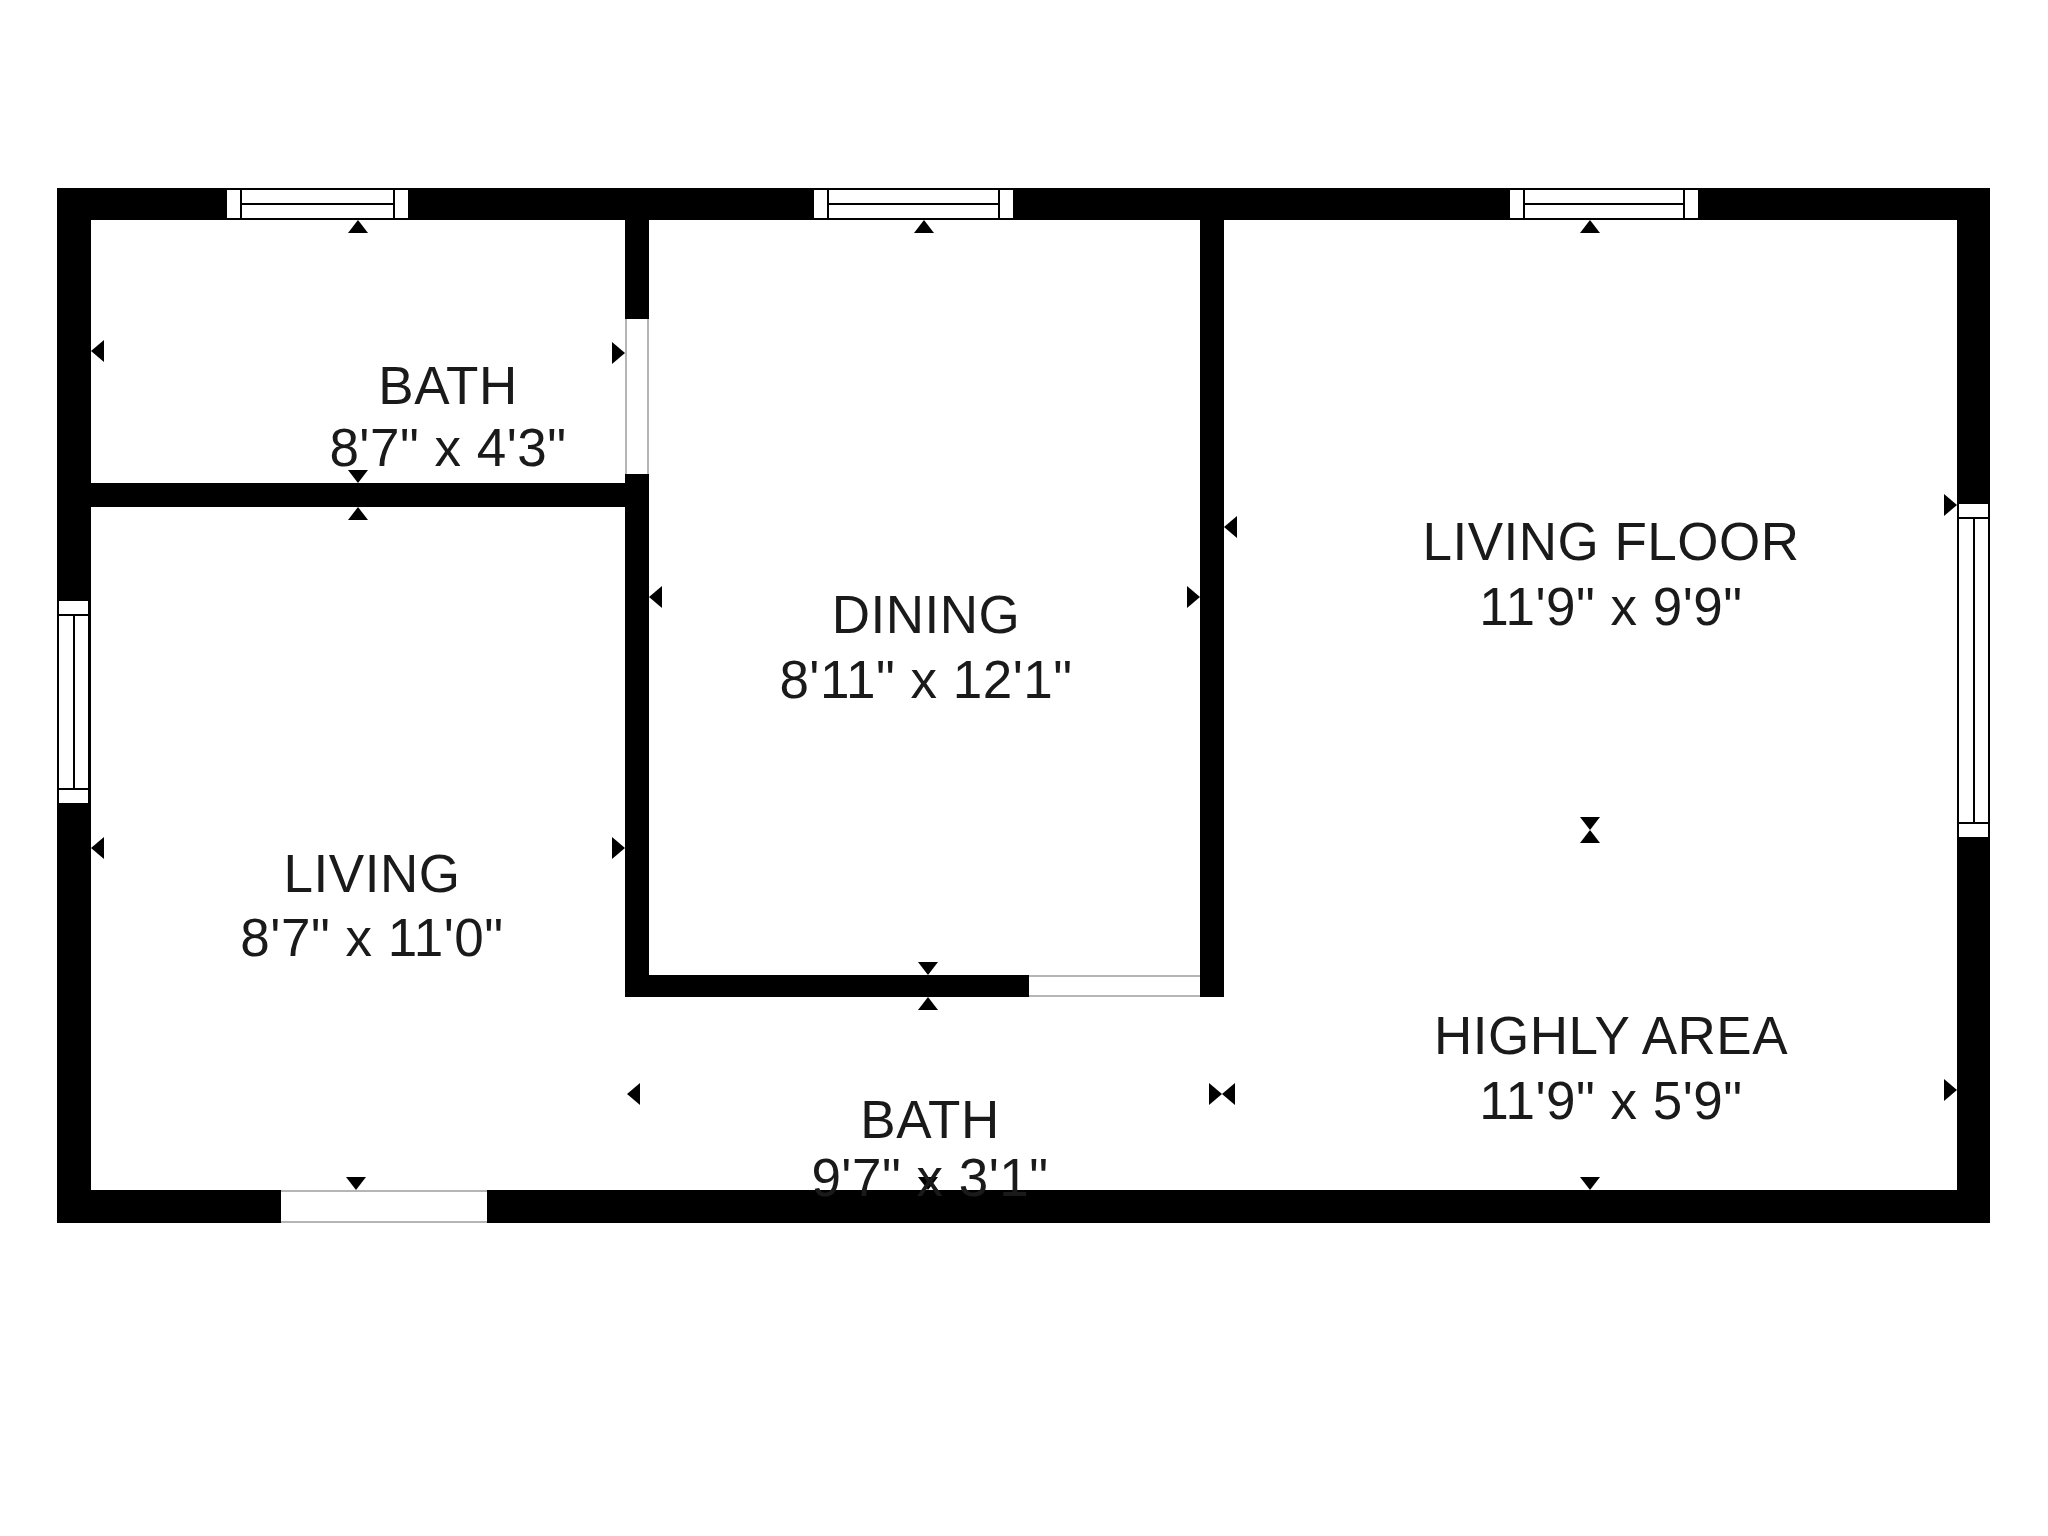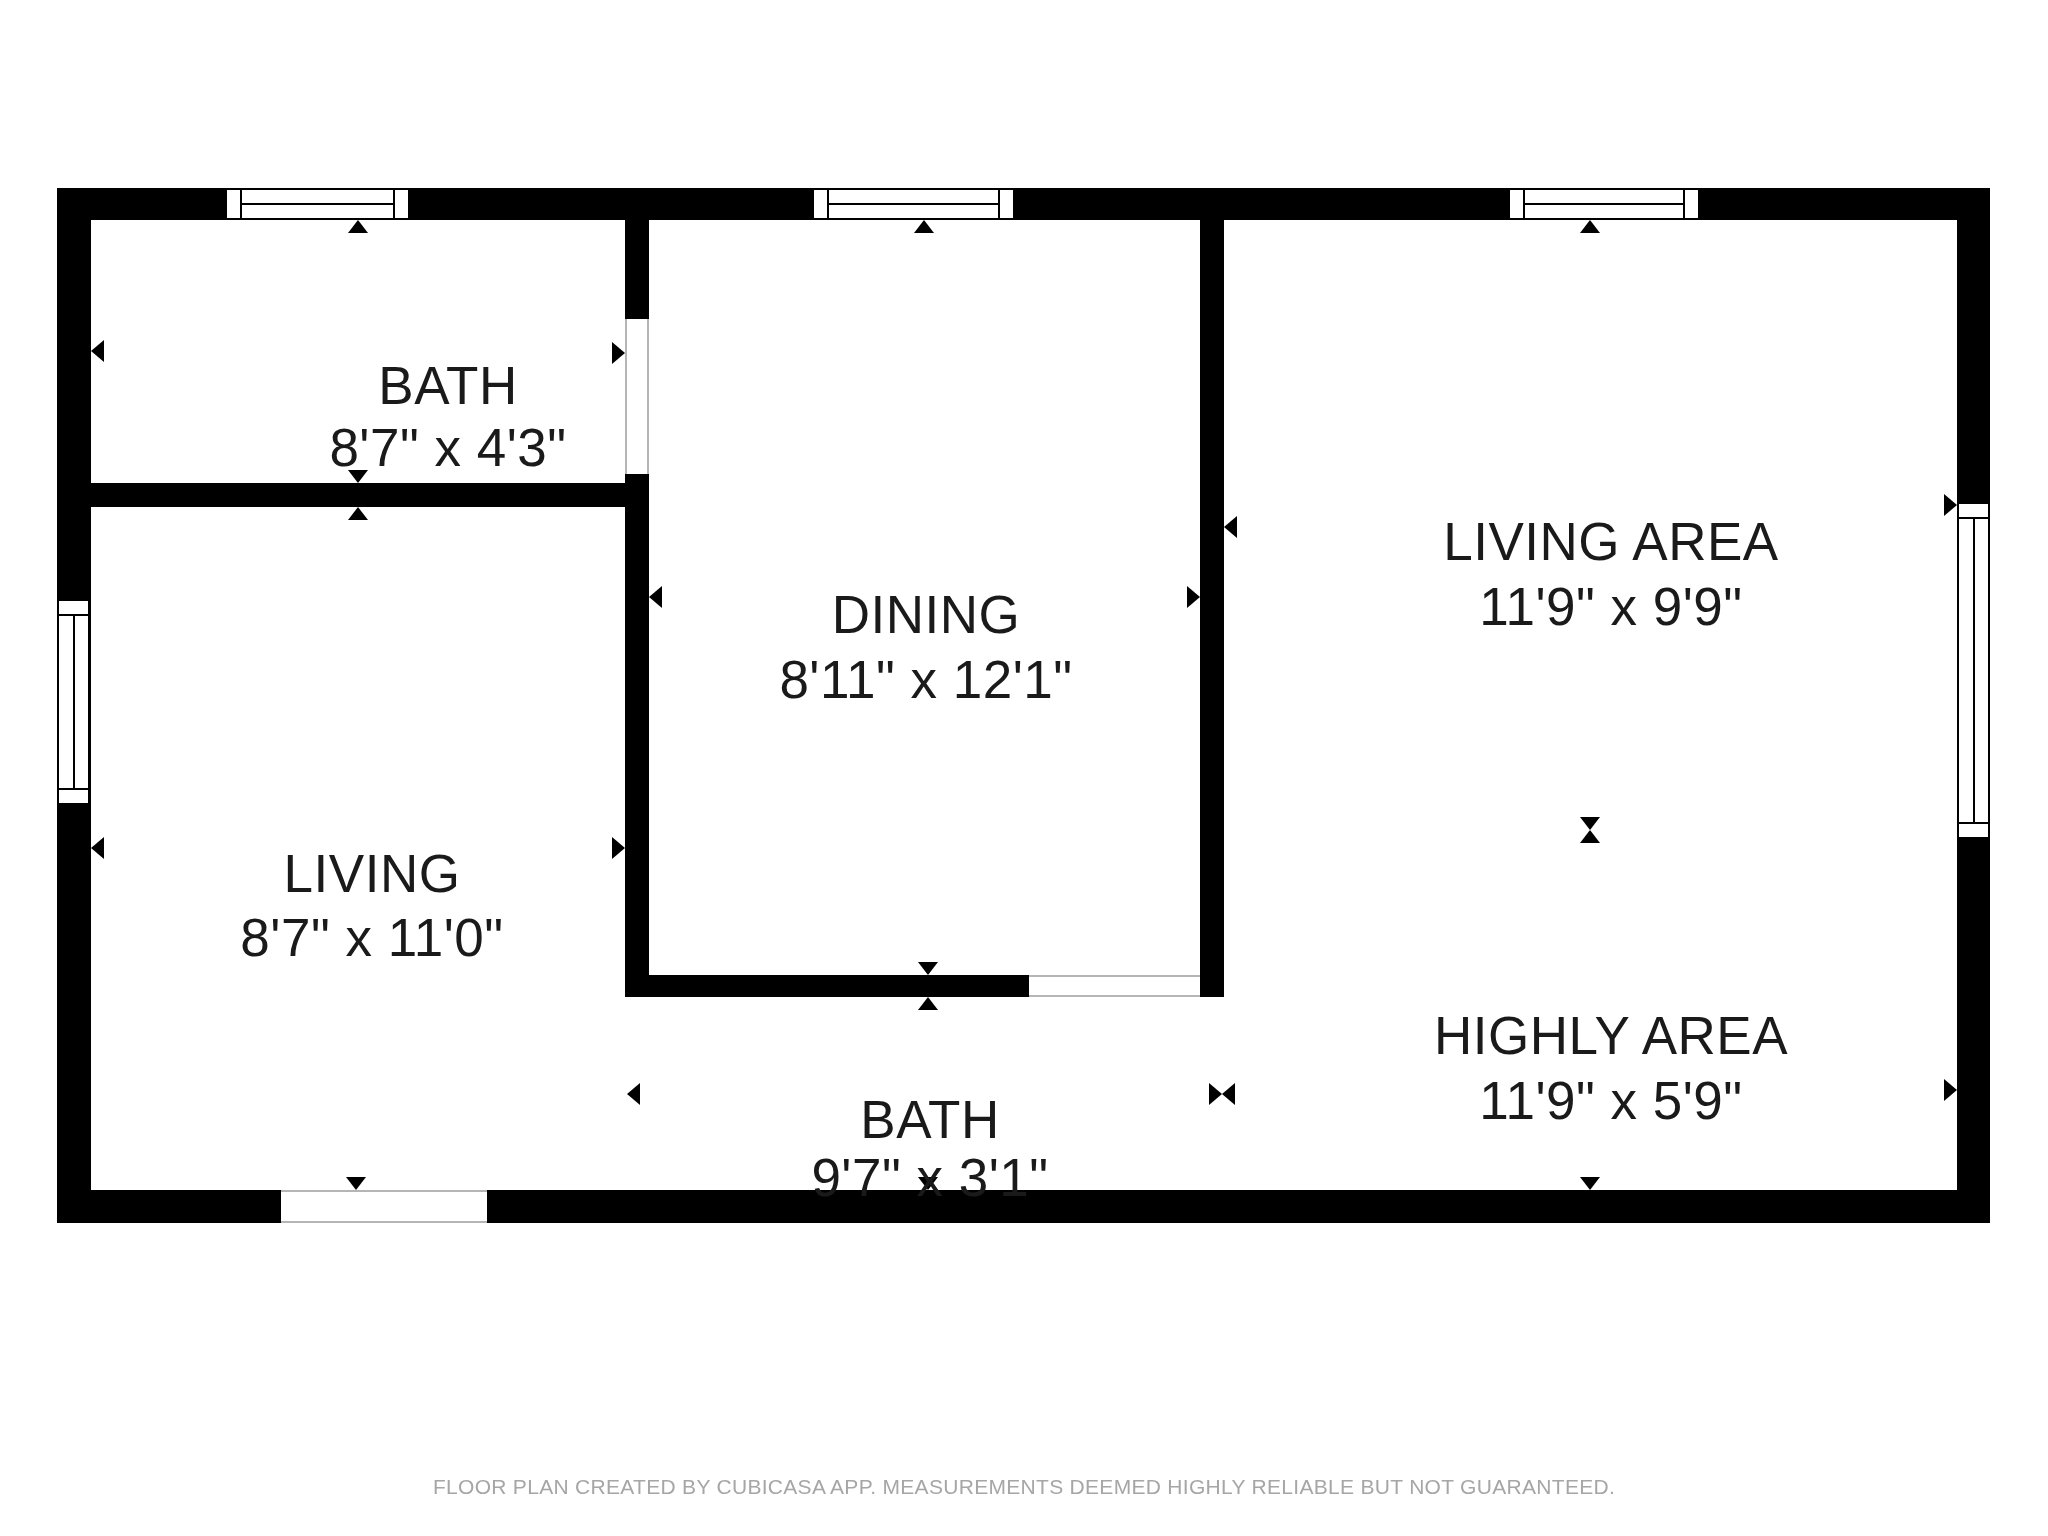--- a/index.html
+++ b/index.html
@@ -116,23 +116,22 @@
 
   <div class="lbl" style="left:448px;top:385px;">BATH</div>
   <div class="lbl" style="left:448px;top:447px;">8'7" x 4'3"</div>
 
   <div class="lbl" style="left:372px;top:873px;">LIVING</div>
   <div class="lbl" style="left:372px;top:937px;">8'7" x 11'0"</div>
 
   <div class="lbl" style="left:926px;top:614px;">DINING</div>
   <div class="lbl" style="left:926px;top:679px;">8'11" x 12'1"</div>
 
-  <div class="lbl" style="left:1611px;top:541px;">LIVING AREA</div>
+  <div class="lbl" style="left:1611px;top:541px;">LIVING FLOOR</div>
   <div class="lbl" style="left:1611px;top:606px;">11'9" x 9'9"</div>
 
   <div class="lbl" style="left:1611px;top:1035px;">HIGHLY AREA</div>
   <div class="lbl" style="left:1611px;top:1100px;">11'9" x 5'9"</div>
 
   <div class="lbl" style="left:930px;top:1119px;">BATH</div>
   <div class="lbl" style="left:930px;top:1177px;">9'7" x 3'1"</div>
 
-  <div class="footer">FLOOR PLAN CREATED BY CUBICASA APP. MEASUREMENTS DEEMED HIGHLY RELIABLE BUT NOT GUARANTEED.</div>
 </div>
 
 </body></html>

